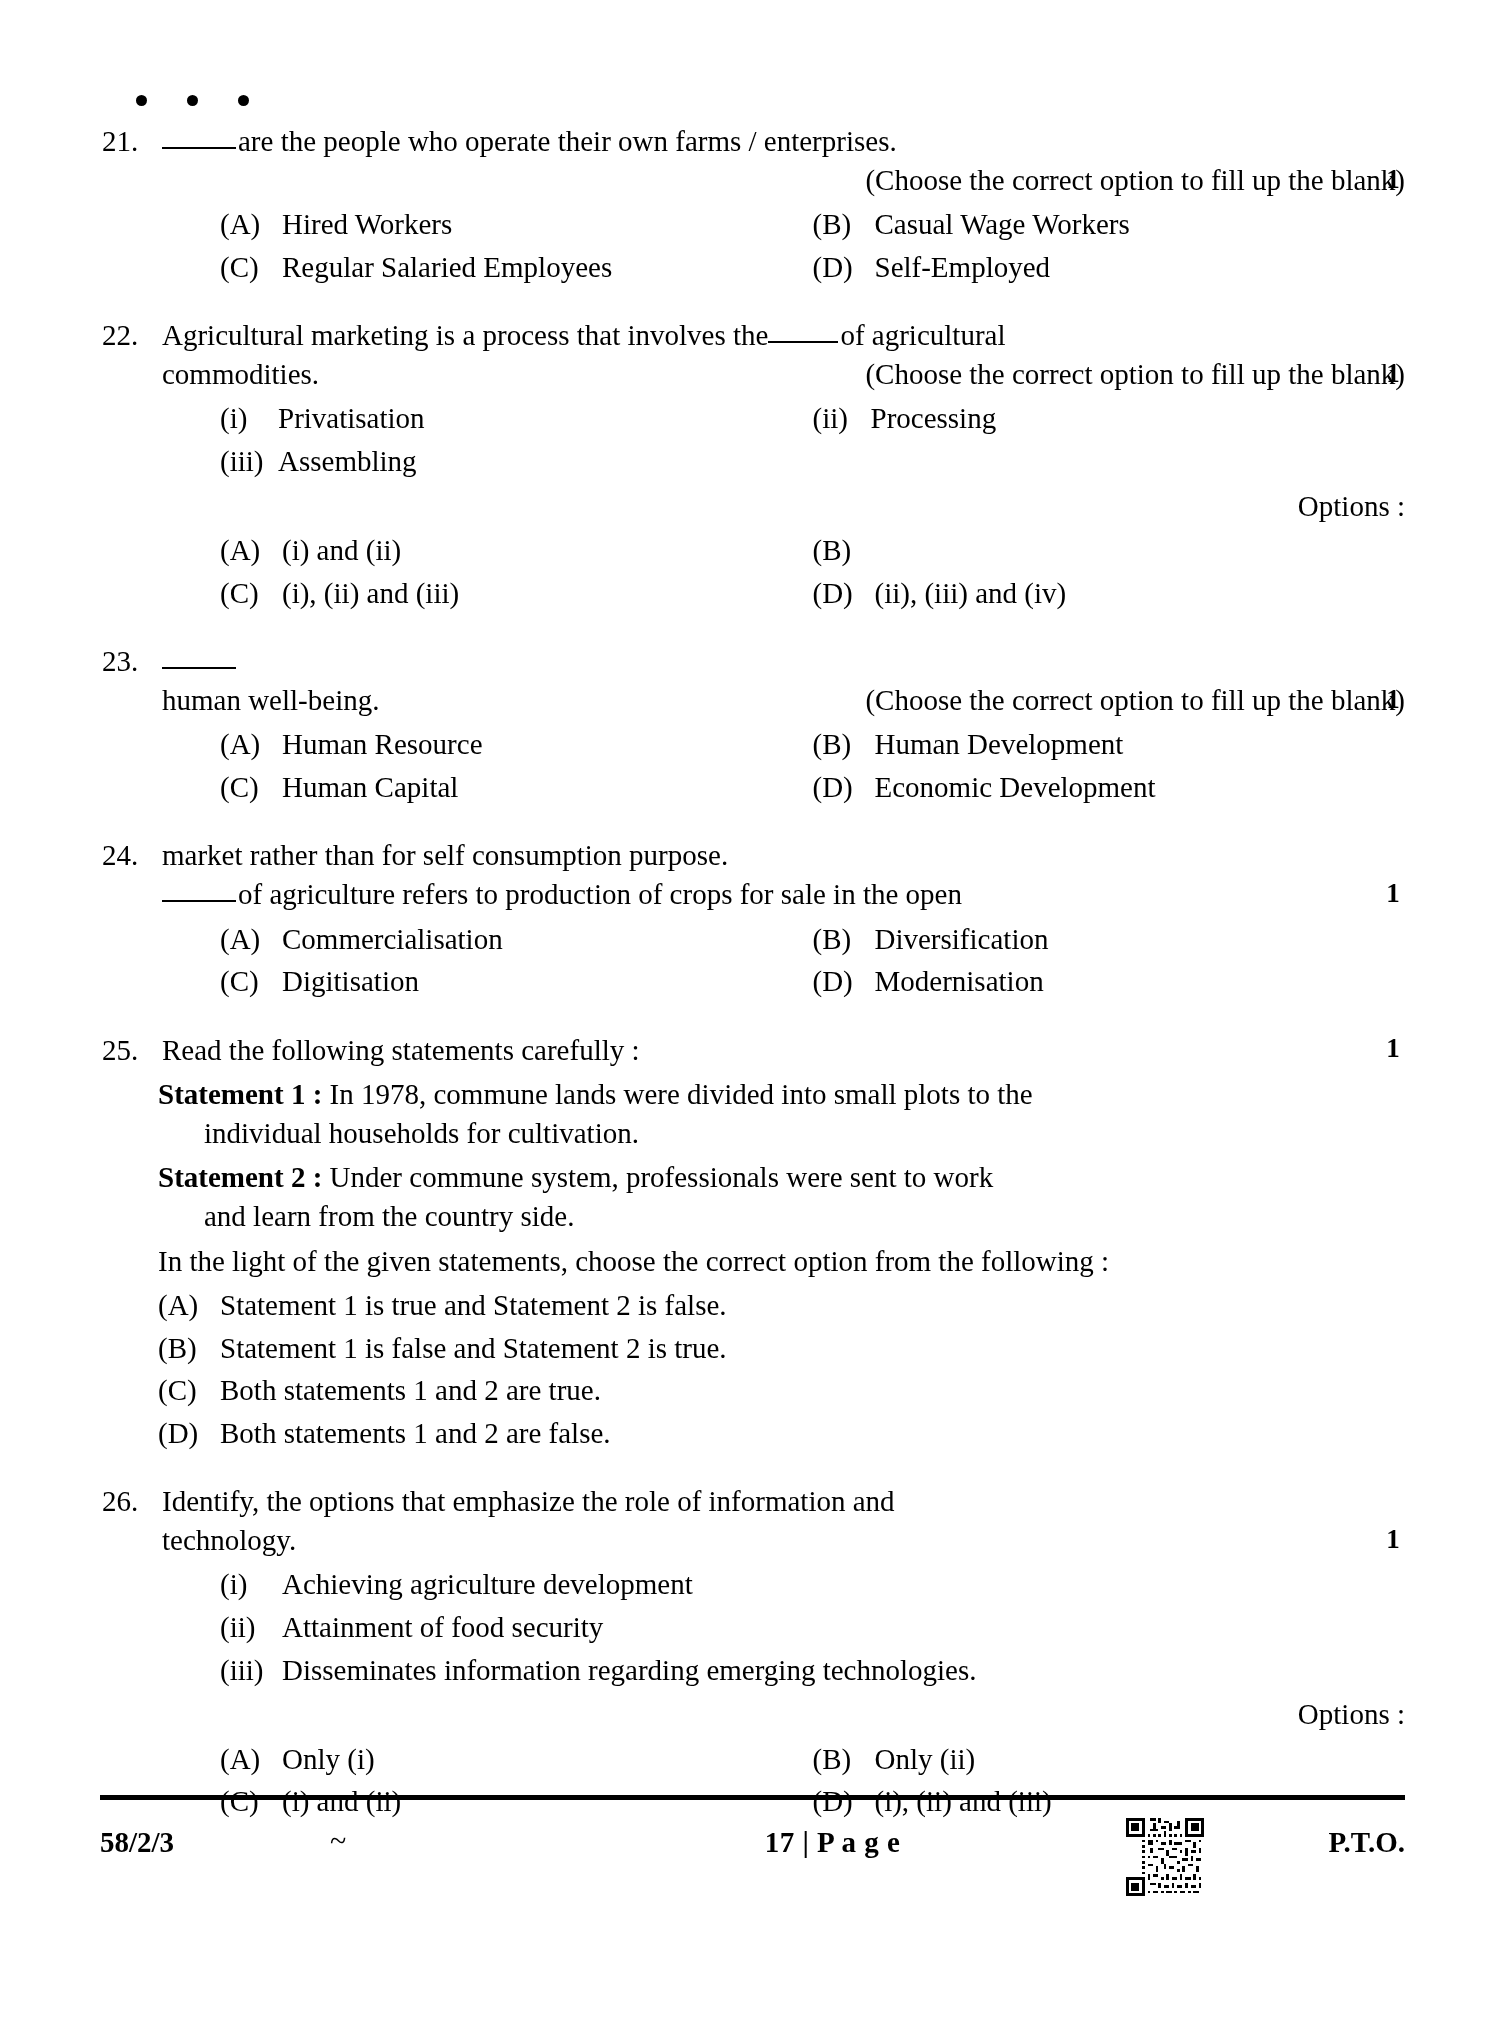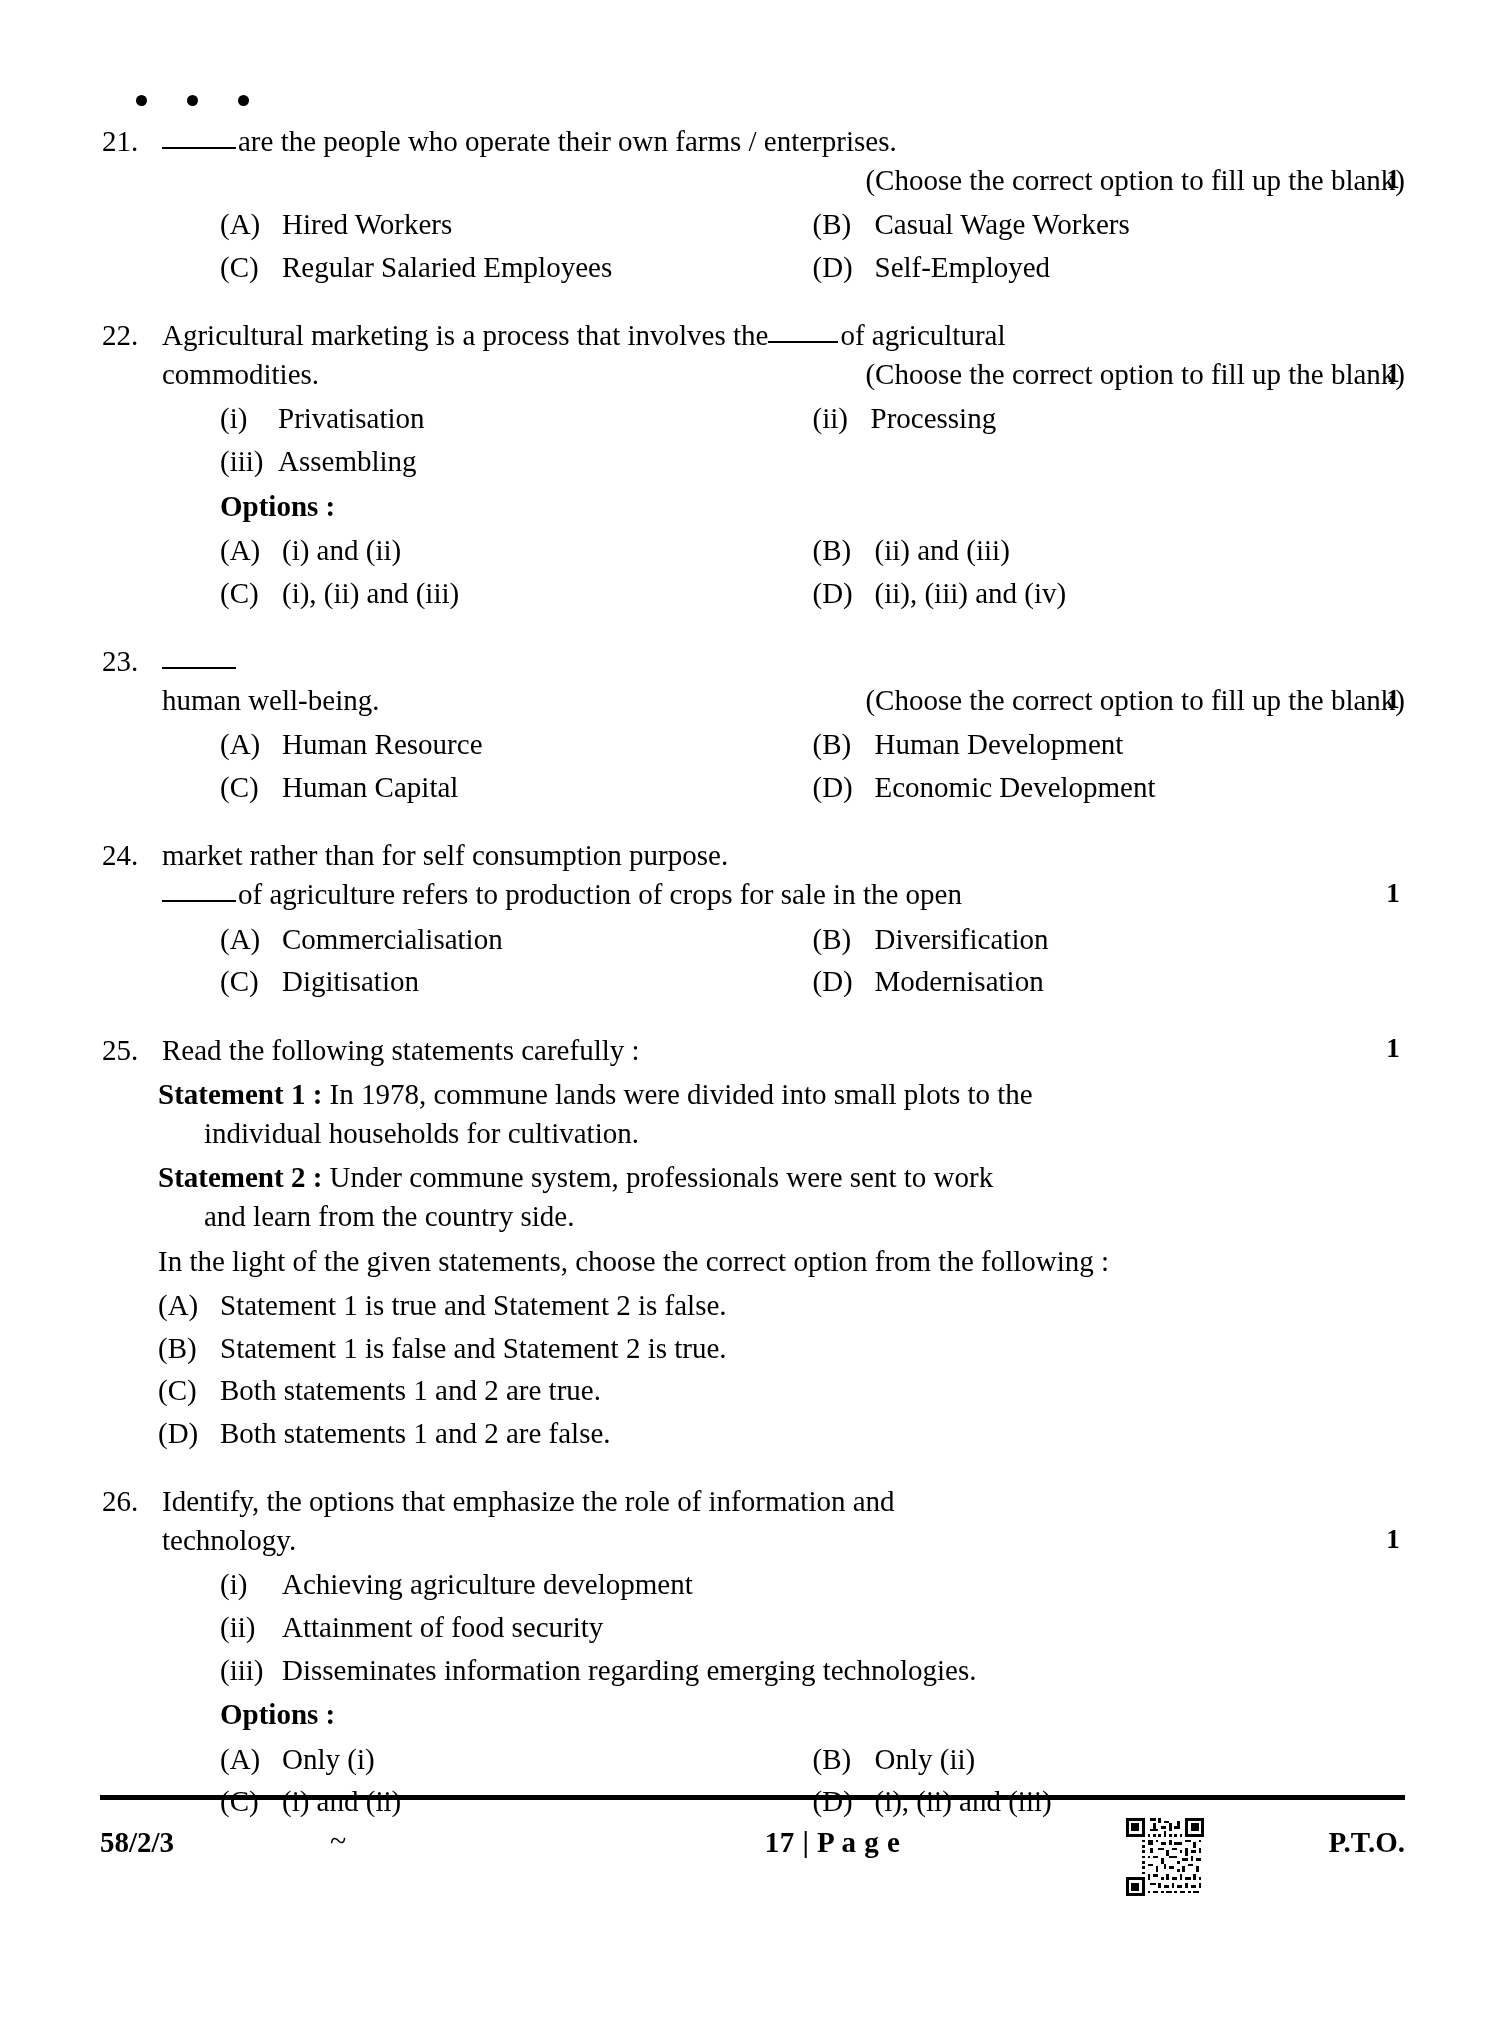--- a/index.html
+++ b/index.html
@@ -119,25 +119,26 @@
   .roman {
     display: grid;
     grid-template-columns: 1fr 1fr;
     row-gap: 4px;
     margin-top: 6px;
     padding-left: 58px;
   }
   .roman.one-col { grid-template-columns: 1fr; }
 
   .opts-label {
-    font-weight: bold;
+    font-weight: normal;
     font-size: 29px;
     line-height: 1.33;
     padding-left: 58px;
     margin-top: 6px;
+    text-align: right;
   }
 
   
   .stmt {
     font-size: 29px;
     line-height: 1.33;
     padding-left: 58px;
     margin-top: 6px;
     text-indent: 0;
   }
@@ -288,21 +289,20 @@
           </div>
         </div>
         <div class="opts-label">Options :</div>
         <div class="opts">
           <div class="opt">
             <span class="opt-key">(A)</span>
             <span class="opt-text">(i) and (ii)</span>
           </div>
           <div class="opt">
             <span class="opt-key">(B)</span>
-            <span class="opt-text">(ii) and (iii)</span>
           </div>
           <div class="opt">
             <span class="opt-key">(C)</span>
             <span class="opt-text">(i), (ii) and (iii)</span>
           </div>
           <div class="opt">
             <span class="opt-key">(D)</span>
             <span class="opt-text">(ii), (iii) and (iv)</span>
           </div>
         </div>

